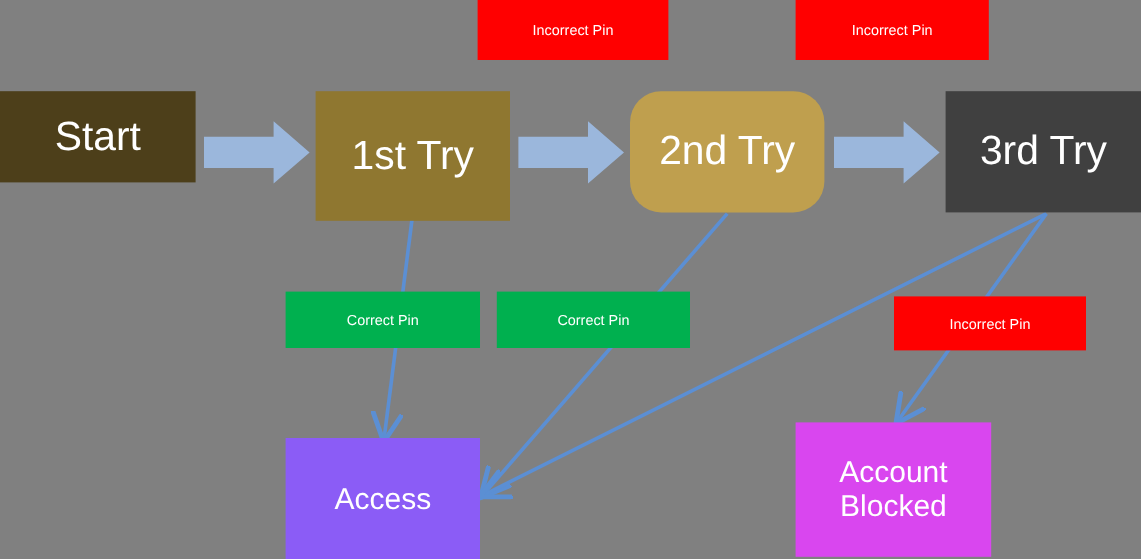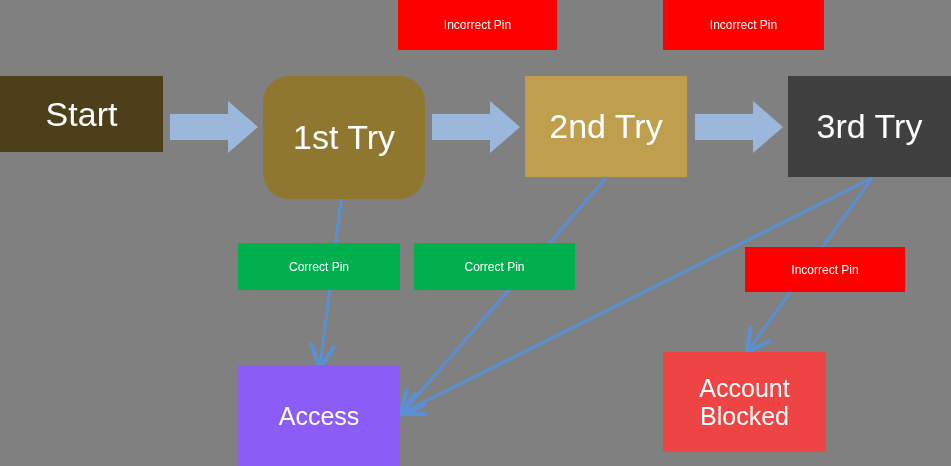--- a/index.html
+++ b/index.html
@@ -91,29 +91,29 @@
     <g id="connector-group">
         <line x1="344" y1="178" x2="320" y2="366" stroke="#5B8FD4" stroke-width="3" marker-end="url(#thin-head)"></line>
         <line x1="606" y1="178" x2="402" y2="413" stroke="#5B8FD4" stroke-width="3" marker-end="url(#thin-head)"></line>
         <line x1="872" y1="178" x2="402" y2="413" stroke="#5B8FD4" stroke-width="3" marker-end="url(#thin-head)"></line>
         <line x1="872" y1="178" x2="748" y2="351" stroke="#5B8FD4" stroke-width="3" marker-end="url(#thin-head)"></line>
       </g>
   </svg>
 
   <div id="stage-layer">
       <div class="node stage" style="left: 0px; top: 76px; width: 163px; height: 76px; background: rgb(77, 63, 26);">Start</div>
-      <div class="node stage" style="left: 263px; top: 76px; width: 162px; height: 123px; background: rgb(143, 119, 48); border-radius: 26px;">1st Try</div>
-      <div class="node stage" style="left: 525px; top: 76px; width: 162px; height: 101px; background: rgb(191, 159, 78);">2nd Try</div>
+      <div class="node stage" style="left: 263px; top: 76px; width: 162px; height: 108px; background: rgb(143, 119, 48);">1st Try</div>
+      <div class="node stage" style="left: 525px; top: 76px; width: 162px; height: 101px; background: rgb(191, 159, 78); border-radius: 26px;">2nd Try</div>
       <div class="node stage" style="left: 788px; top: 76px; width: 163px; height: 101px; background: #404040;">3rd Try</div>
     </div>
   <div id="terminal-layer">
       <div class="node terminal" style="left: 238px; top: 365px; width: 162px; height: 101px; background: #8b5cf6;">
         <span class="tline">Access</span>
       </div>
-      <div class="node terminal" style="left: 663px; top: 352px; width: 163px; height: 100px; background: #ef4444;">
+      <div class="node terminal" style="left: 663px; top: 352px; width: 163px; height: 112px; background: #d946ef;">
         <span class="tline">Account</span>
         <span class="tline">Blocked</span>
       </div>
     </div>
   <div id="label-layer">
       <div class="label-tag" style="left: 398px; top: 0px; width: 159px; height: 50px; background: rgb(255, 0, 0);">Incorrect Pin</div>
       <div class="label-tag" style="left: 663px; top: 0px; width: 161px; height: 50px; background: rgb(255, 0, 0);">Incorrect Pin</div>
       <div class="label-tag" style="left: 238px; top: 243px; width: 162px; height: 47px; background: rgb(0, 176, 79);">Correct Pin</div>
       <div class="label-tag" style="left: 414px; top: 243px; width: 161px; height: 47px; background: rgb(0, 176, 79);">Correct Pin</div>
       <div class="label-tag" style="left: 745px; top: 247px; width: 160px; height: 45px; background: rgb(255, 0, 0);">Incorrect Pin</div>

